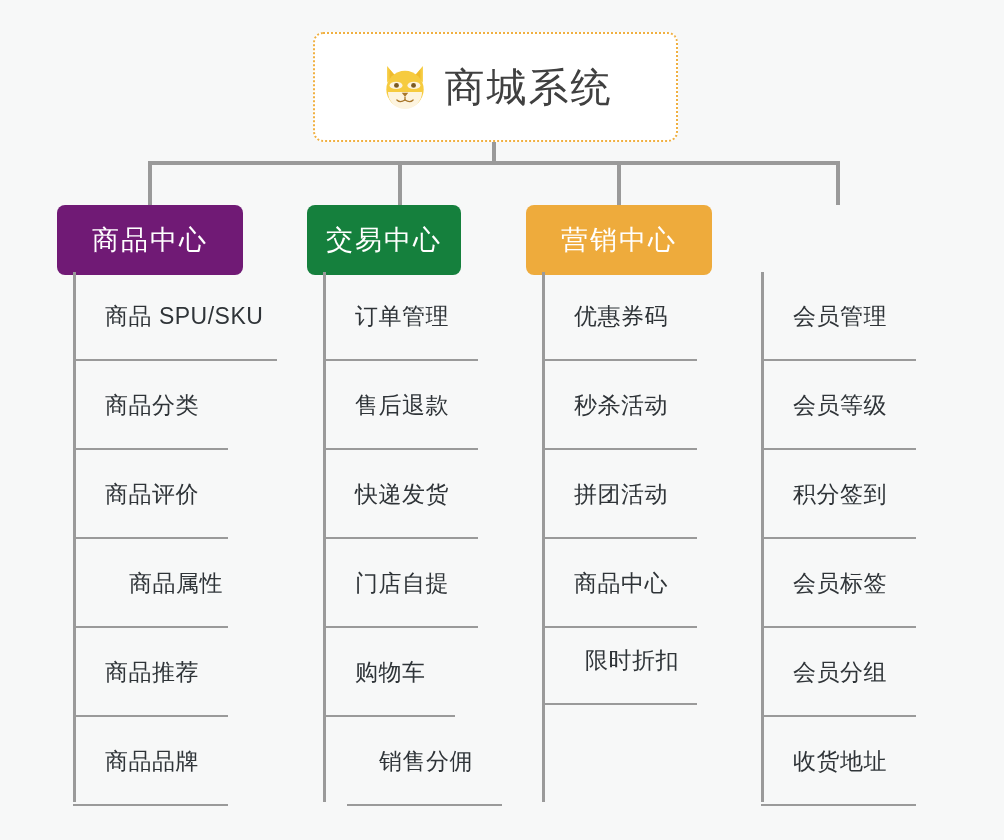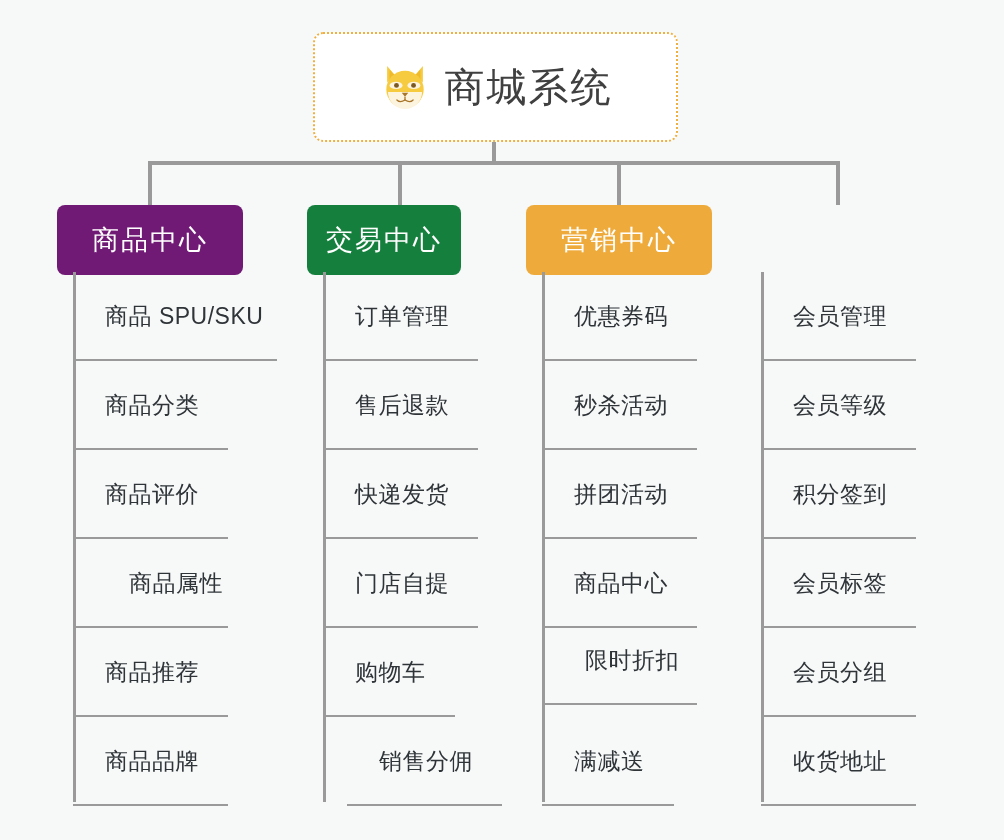--- a/index.html
+++ b/index.html
@@ -184,23 +184,20 @@
     </div>
     <div class="leaf-item" style="top:178px;width:155px;">
       <span class="leaf-label">拼团活动</span>
     </div>
     <div class="leaf-item" style="top:267px;width:155px;">
       <span class="leaf-label">商品中心</span>
     </div>
     <div class="leaf-item" style="top:344px;width:155px;padding-left:11px;">
       <span class="leaf-label">限时折扣</span>
     </div>
-    <div class="leaf-item" style="top:445px;width:132px;">
-      <span class="leaf-label">满减送</span>
-    </div>
   </div>
 
   <div class="leaf-col" style="left:761px;top:272px;width:170px;height:530px;">
     <div class="leaf-spine" style="height:530px;"></div>
     <div class="leaf-item" style="top:0px;width:155px;">
       <span class="leaf-label">会员管理</span>
     </div>
     <div class="leaf-item" style="top:89px;width:155px;">
       <span class="leaf-label">会员等级</span>
     </div>

